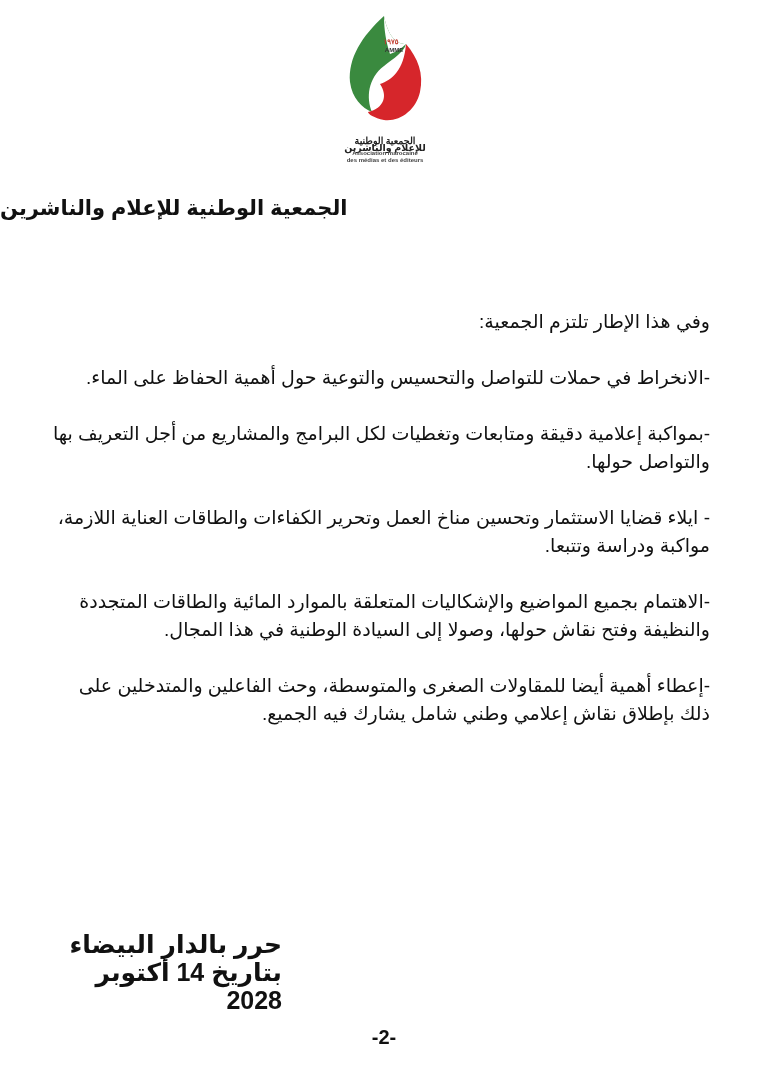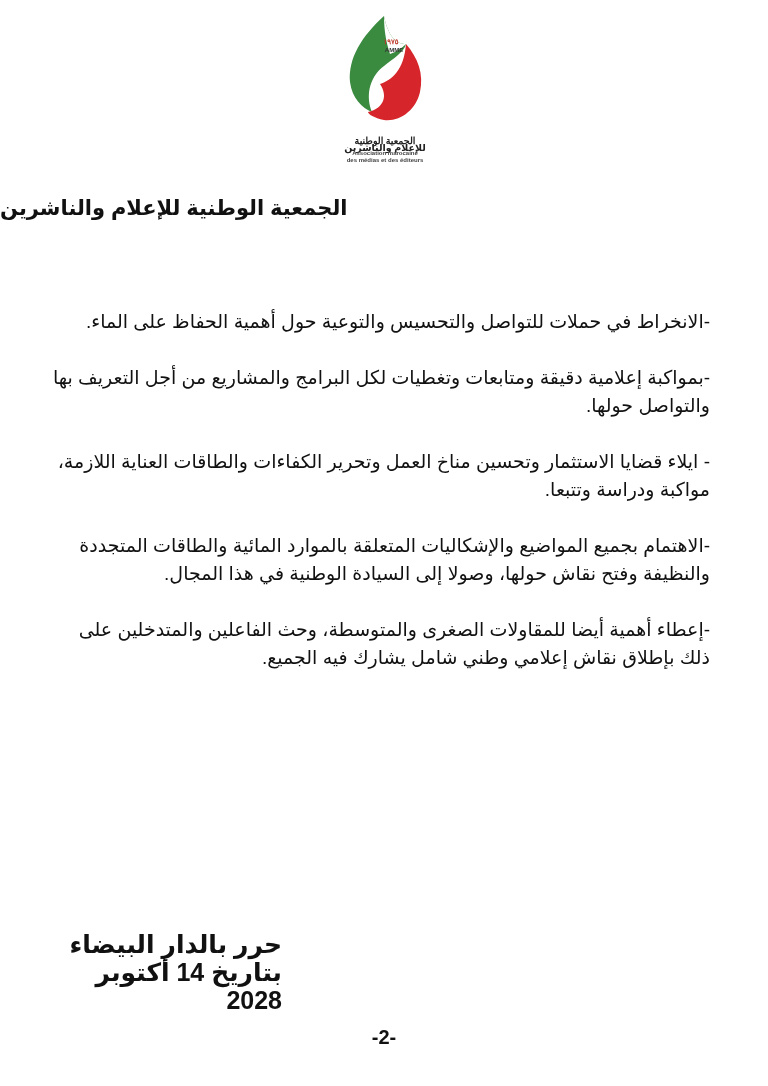--- a/index.html
+++ b/index.html
@@ -38,20 +38,21 @@
   </svg>
   <div class="logo-ar l1">الجمعية الوطنية</div>
   <div class="logo-ar l2">للإعلام والناشرين</div>
   <div class="logo-fr l1">Association marocaine</div>
   <div class="logo-fr l2">des médias et des éditeurs</div>
 </div>
 
 <div class="title">الجمعية الوطنية للإعلام والناشرين</div>
 
 <div class="body">
+  <p class="para">وفي هذا الإطار تلتزم الجمعية:</p>
   <p class="para">-الانخراط في حملات للتواصل والتحسيس والتوعية حول أهمية الحفاظ على الماء.</p>
   <p class="para">-بمواكبة إعلامية دقيقة ومتابعات وتغطيات لكل البرامج والمشاريع من أجل التعريف بها والتواصل حولها.</p>
   <p class="para">- ايلاء قضايا الاستثمار وتحسين مناخ العمل وتحرير الكفاءات والطاقات العناية اللازمة، مواكبة ودراسة وتتبعا.</p>
   <p class="para">-الاهتمام بجميع المواضيع والإشكاليات المتعلقة بالموارد المائية والطاقات المتجددة والنظيفة وفتح نقاش حولها، وصولا إلى السيادة الوطنية في هذا المجال.</p>
   <p class="para">-إعطاء أهمية أيضا للمقاولات الصغرى والمتوسطة، وحث الفاعلين والمتدخلين على ذلك بإطلاق نقاش إعلامي وطني شامل يشارك فيه الجميع.</p>
 </div>
 
 <div class="sign">
   <div>حرر بالدار البيضاء</div>
   <div>بتاريخ 14 أكتوبر 2028</div>

